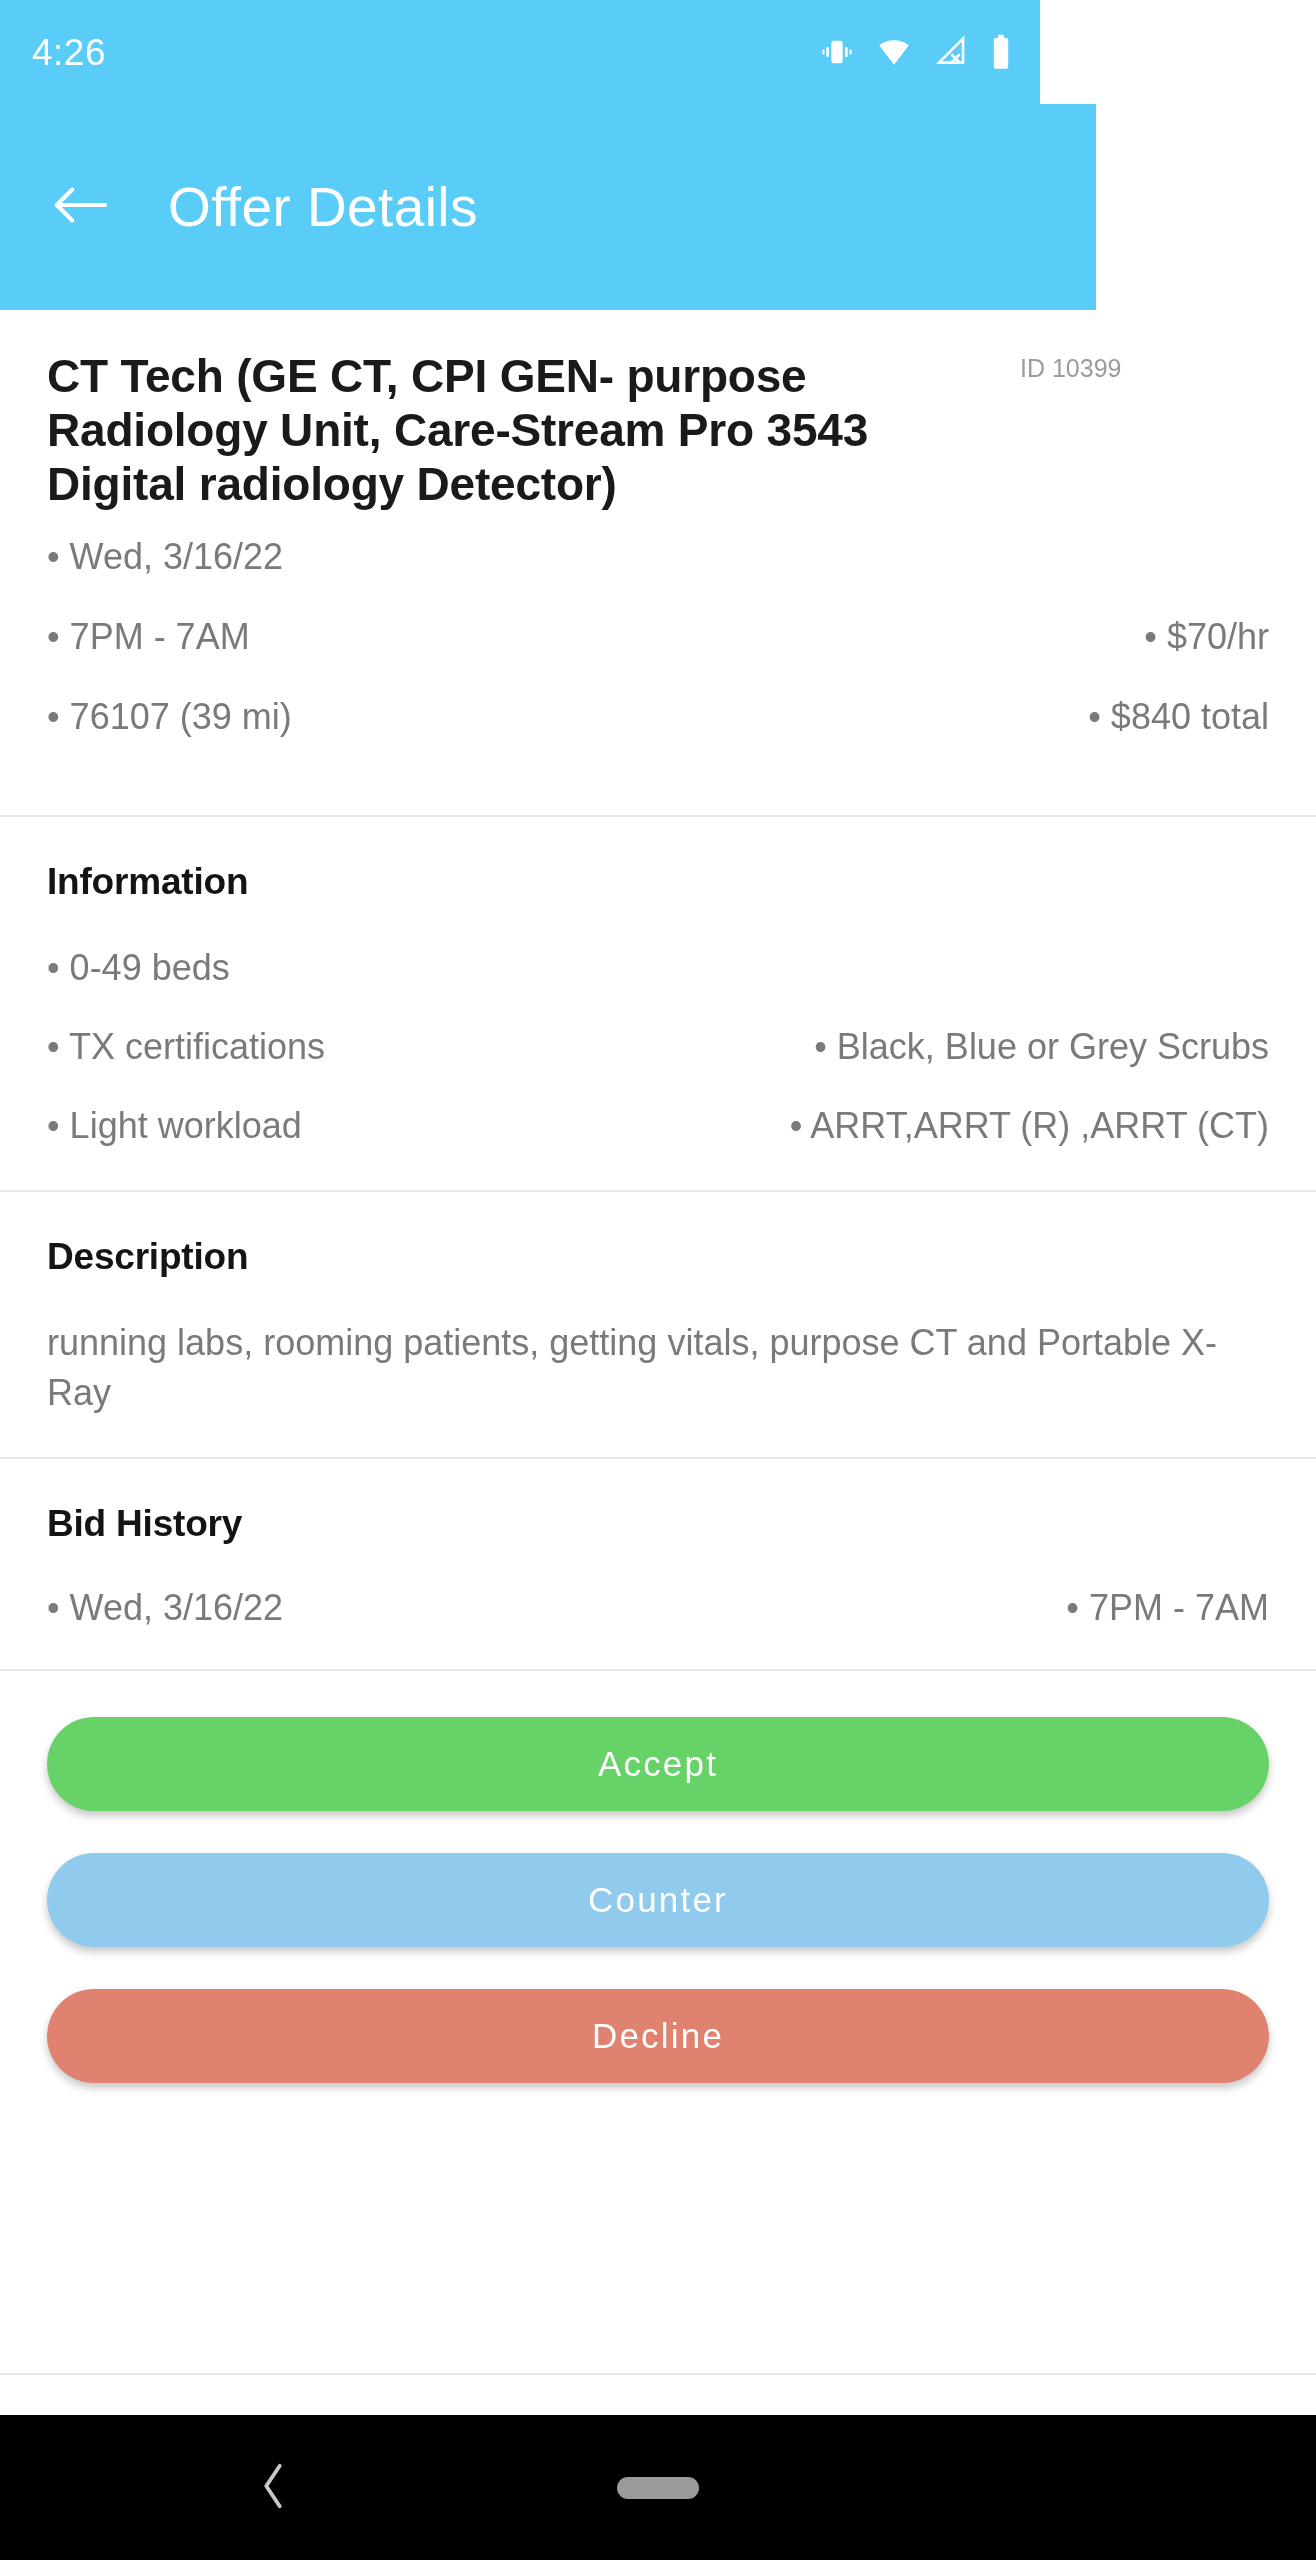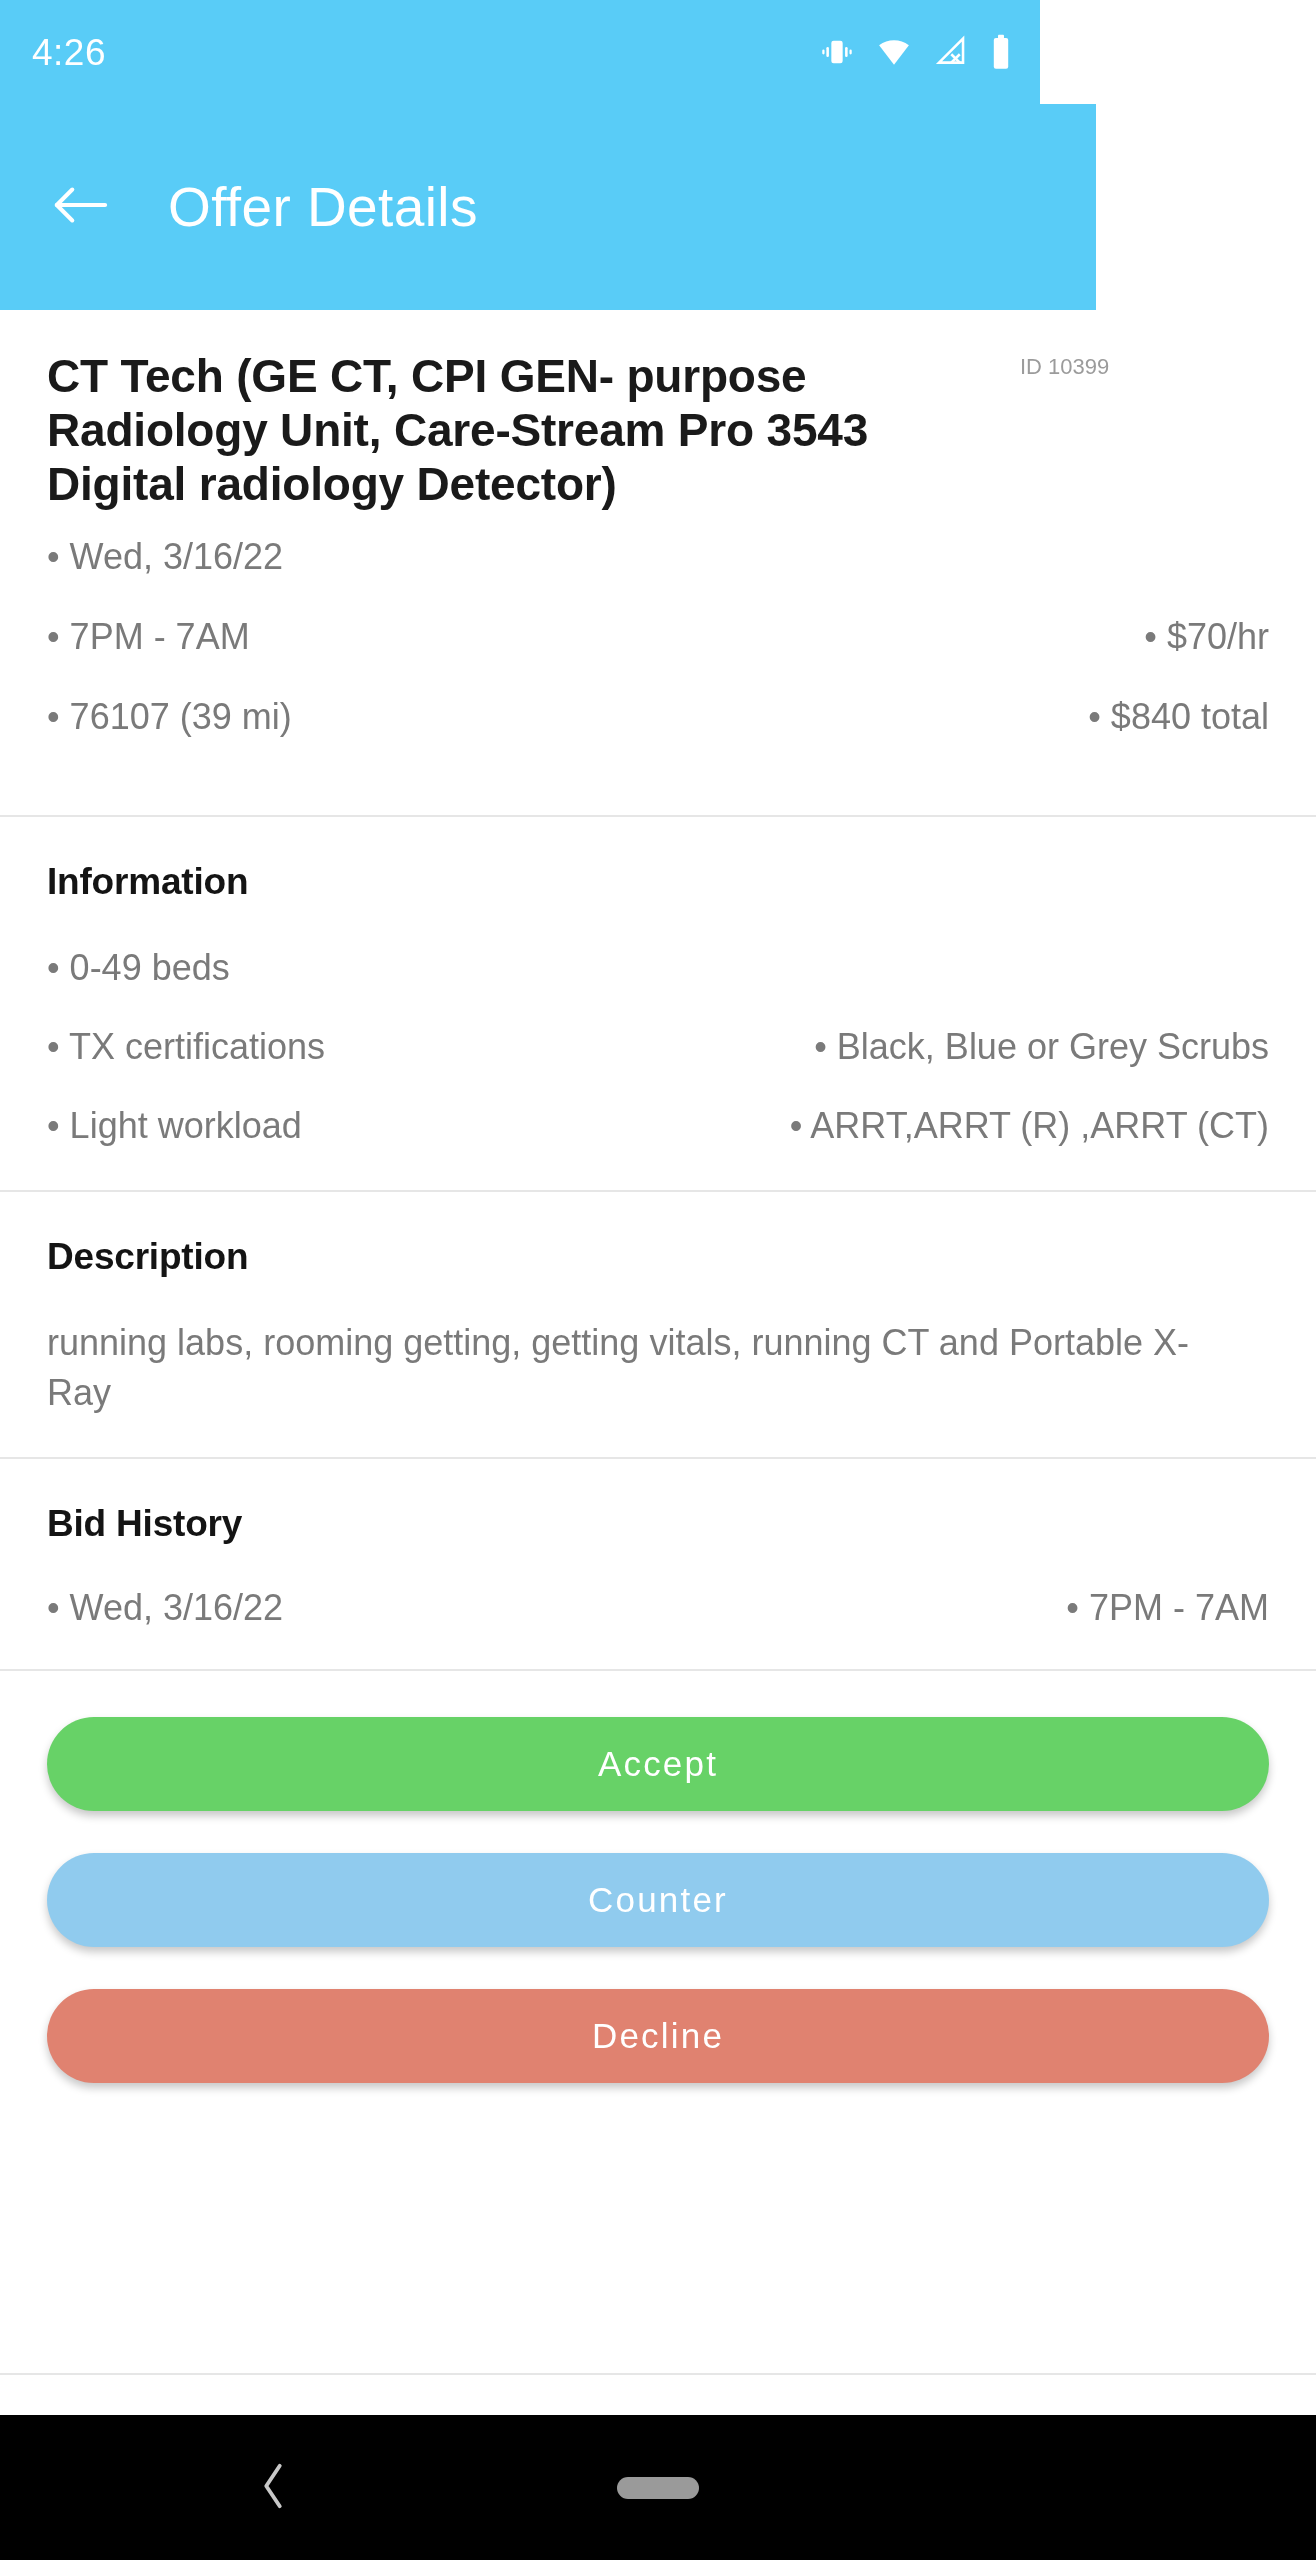--- a/index.html
+++ b/index.html
@@ -45,21 +45,21 @@
   .section{ padding:0 47px; }
   .divider{ height:2px; background:#e6e6e6; width:100%; }
 
   
   .offer-head{ padding-top:40px; display:flex; align-items:flex-start; }
   .offer-title{
     font-size:46px; font-weight:bold; color:#1a1a1a; line-height:1.17;
     flex: 1 1 auto; max-width:955px; letter-spacing:-.2px;
   }
   .offer-id{
-    font-size:22px; color:#9b9b9b; white-space:nowrap;
+    font-size:25px; color:#9b9b9b; white-space:nowrap;
     margin-left:18px; padding-top:4px;
   }
 
   .meta-grid{ margin-top:22px; padding-bottom:42px; }
   .meta-row{
     display:flex; justify-content:space-between; align-items:flex-start;
     min-height:80px;
   }
   .meta-left, .meta-right{ font-size:36px; color:#7a7a7a; line-height:1.35; }
   .meta-right{ text-align:left; }
@@ -215,21 +215,21 @@
           <div class="col-l bullet">Light workload</div>
           <div class="col-r bullet">ARRT,ARRT (R) ,ARRT (CT)</div>
         </div>
       </div>
     </div>
 
     <div class="divider"></div>
 
     <div class="block">
       <h2>Description</h2>
-      <div class="desc-text">running labs, rooming getting, getting vitals, running CT and Portable X-Ray</div>
+      <div class="desc-text">running labs, rooming patients, getting vitals, purpose CT and Portable X-Ray</div>
     </div>
 
     <div class="divider"></div>
 
     <div class="block">
       <h2>Bid History</h2>
       <div class="bid-list">
         <div class="bid-row">
           <div class="bullet">Wed, 3/16/22</div>
           <div class="bullet">7PM - 7AM</div>

